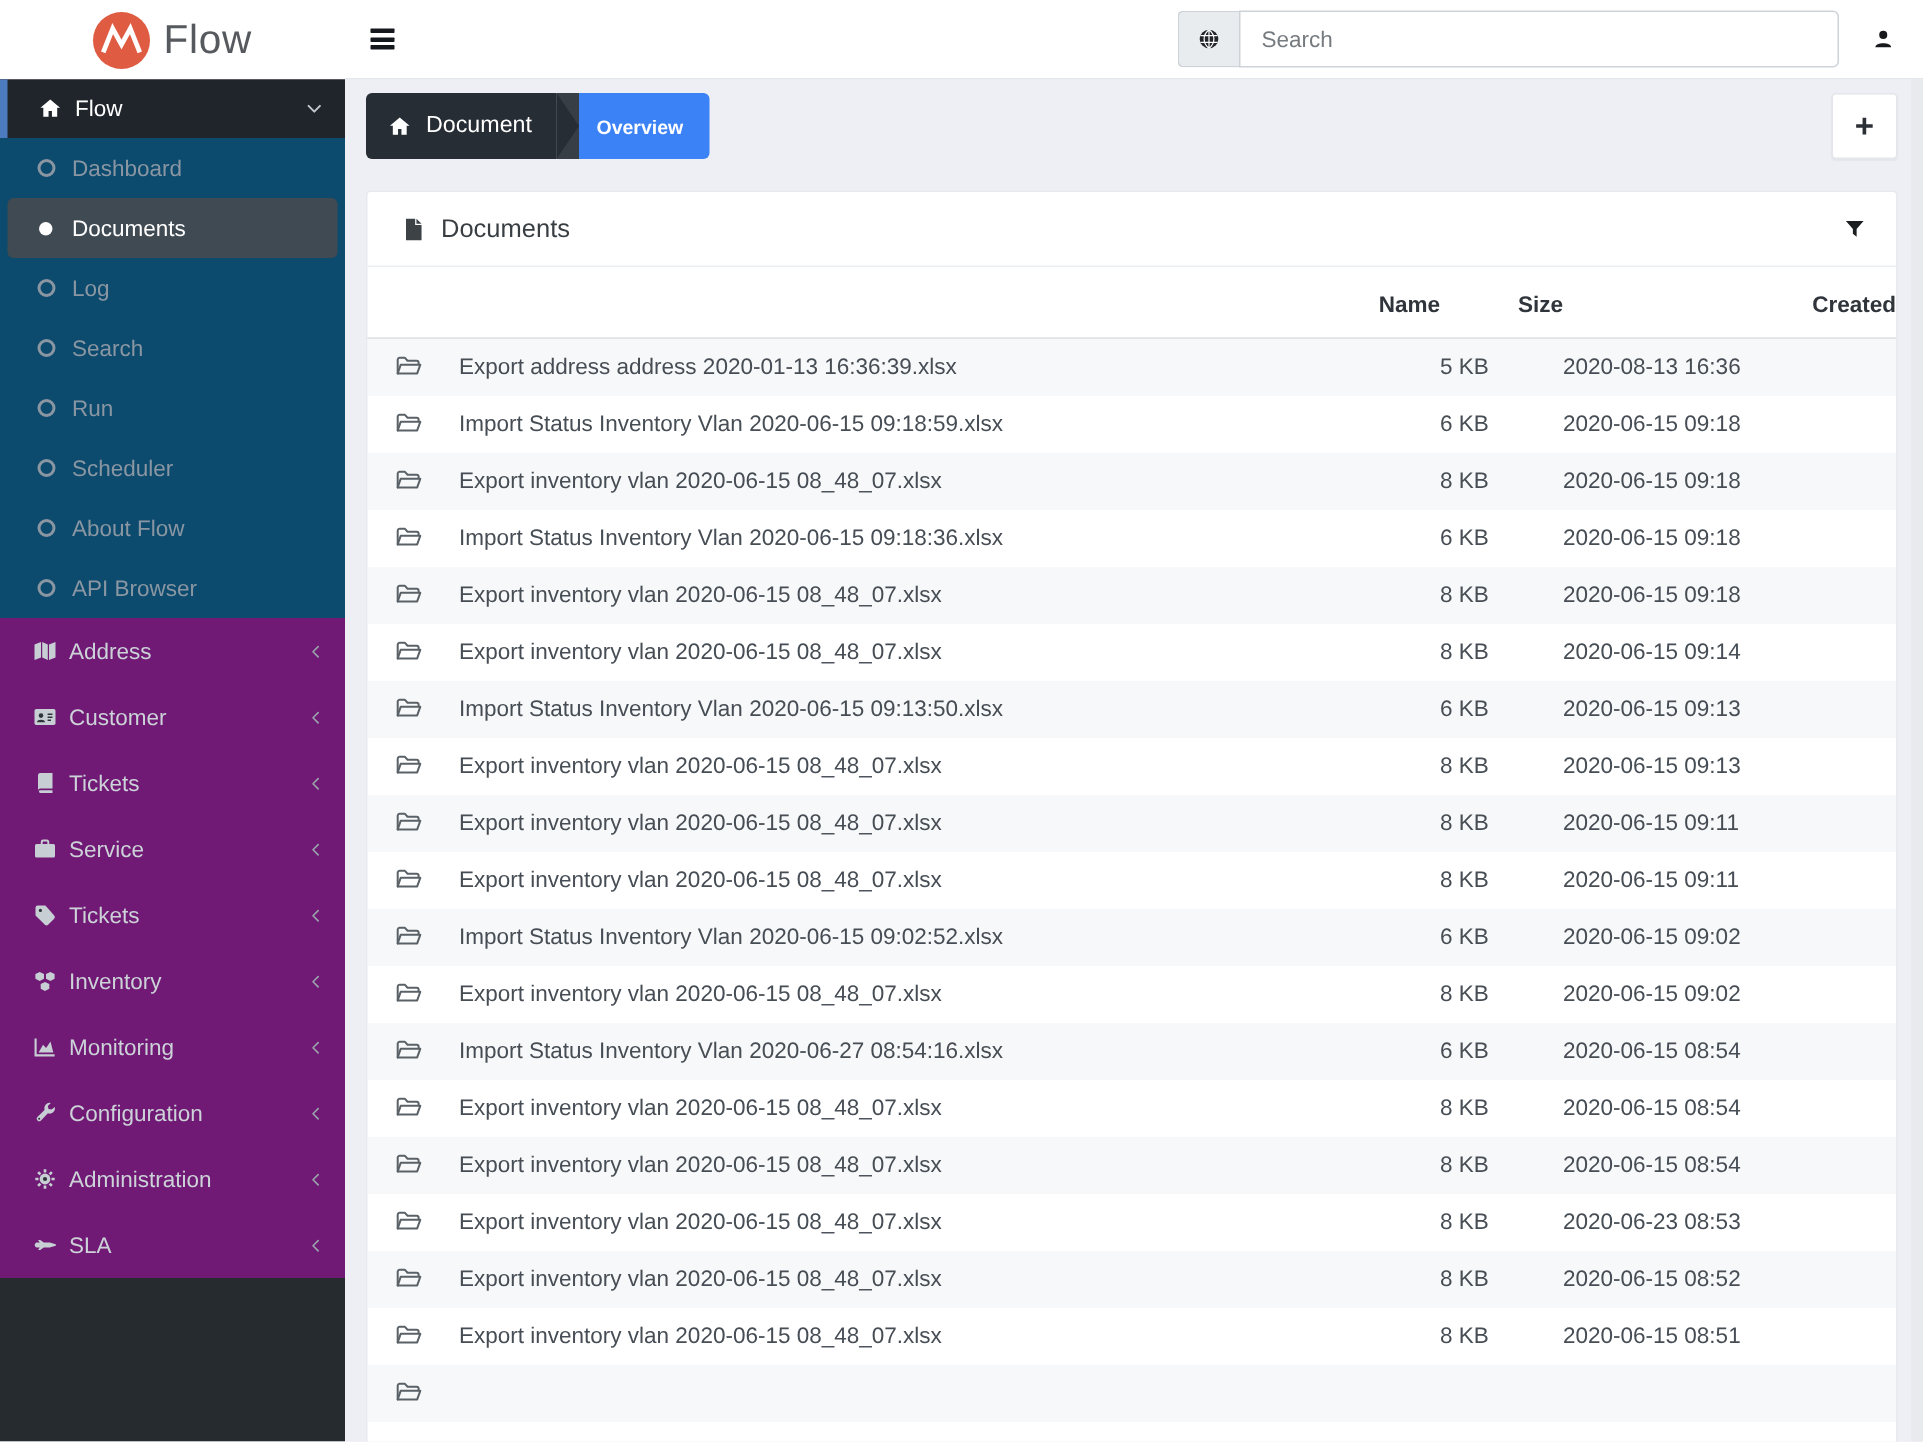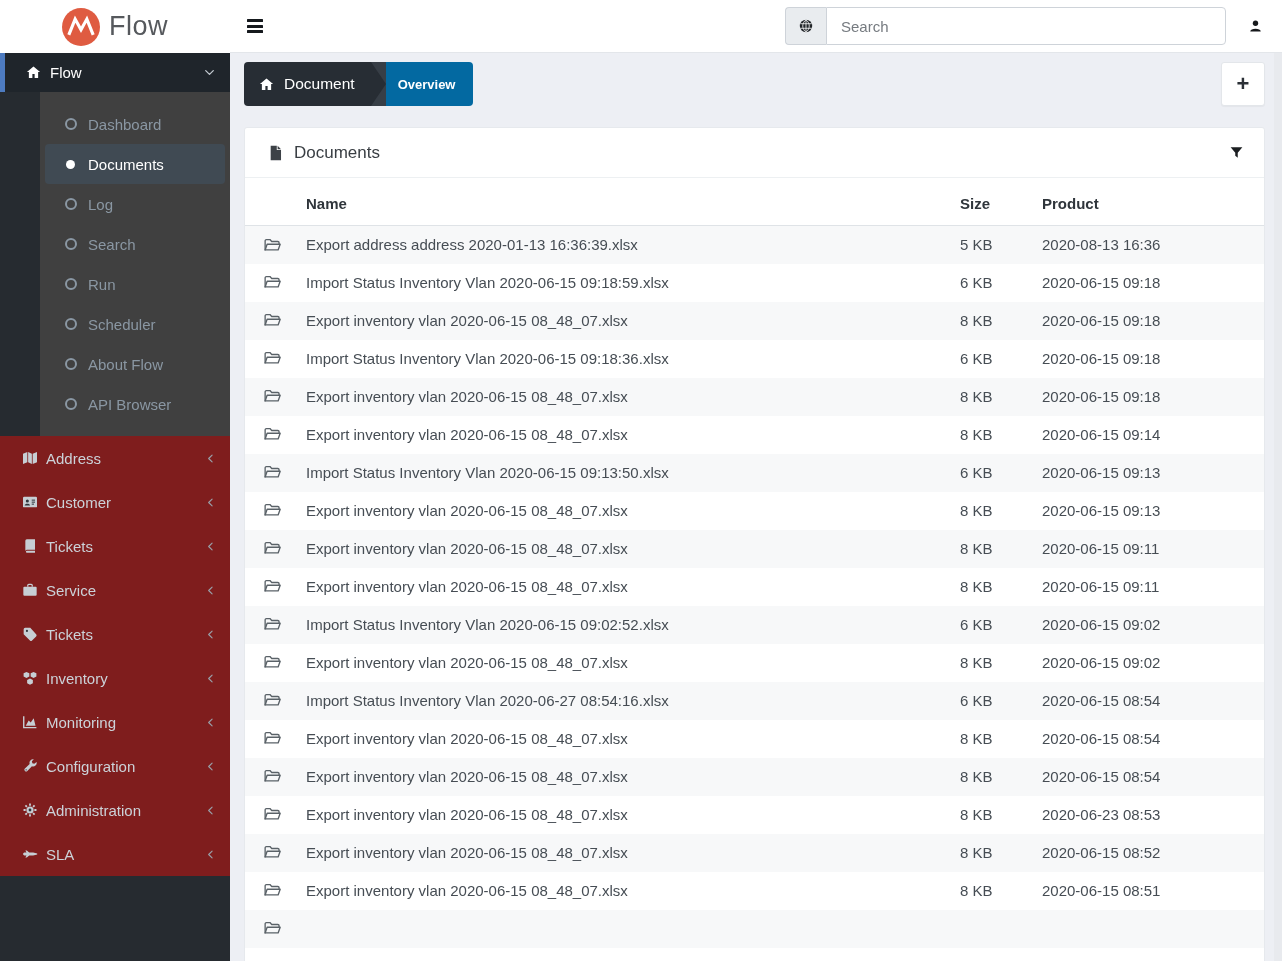--- a/index.html
+++ b/index.html
@@ -12,28 +12,28 @@
   .brand { height:53px; background:#fff; display:flex; align-items:center; justify-content:center; gap:9px; cursor:pointer; }
   .brand-logo { width:38px; height:38px; border-radius:50%; background:#df5b41; display:flex; align-items:center; justify-content:center; }
   .brand-logo svg { width:26px; height:26px; display:block; }
   .brand-text { font-size:27px; color:#56595d; letter-spacing:.5px; }
 
   .tree-header { height:39px; background:#1f252b; border-left:5px solid #4d7bc0; display:flex; align-items:center;
                  gap:9px; padding:0 14px 0 21px; color:#fff; font-size:15px; cursor:pointer; }
   .tree-header .icon { width:15px; height:15px; color:#fff; }
   .tree-header .chev { width:13px; height:13px; margin-left:auto; color:#c2c9d0; }
 
-  .submenu { background:#404040; padding:12px 0;margin-left:40px; }
+  .submenu { background:#0c4a6e; padding:0 0; }
   .sub-item { height:40px; display:flex; align-items:center; gap:11px; padding:0 8px 0 25px;
               color:#8a97a3; font-size:15px; cursor:pointer; }
   .sub-item.active { margin:0 5px; padding-left:21px; border-radius:4px; background:#404a53; color:#fff; }
   .ring { width:12px; height:12px; border:2px solid currentColor; border-radius:50%; flex:none; }
   .dot  { width:9px; height:9px; background:#fff; border-radius:50%; flex:none; margin-right:2px; }
 
-  .sections { background:#7f1d1d; }
+  .sections { background:#701a75; }
   .section-item { height:44px; display:flex; align-items:center; gap:8px; padding:0 14px 0 22px;
                   color:#ccd2d8; font-size:15px; cursor:pointer; }
   .s-icon { width:16px; height:16px; color:#c7ced4; flex:none; }
   .chev-l { width:11px; height:11px; margin-left:auto; color:#99a3ac; }
   .icon svg { width:100%; height:100%; display:block; }
   .icon { display:inline-block; }
 
   
   .main { flex:1; display:flex; flex-direction:column; background:#edeff4; position:relative; }
   .topbar { height:53px; flex:none; background:#fff; border-bottom:1px solid #e3e6ea; display:flex; align-items:center; padding:0 19px 0 17px; }
@@ -50,34 +50,34 @@
 
   .content { padding:9px 17px 0 14px; flex:1; }
   .content-topline { display:flex; justify-content:space-between; align-items:center; }
   .breadcrumb { display:flex; height:44px; }
   .crumb-root { background:#272d34; color:#fff; display:flex; align-items:center; gap:10px; padding:0 16px 0 15px;
                 border-radius:4px 0 0 4px; font-size:15.5px; cursor:pointer; }
   .crumb-root .icon { width:15px; height:15px; }
   .crumb-arrow { width:15px; background:#373e46; position:relative; }
   .crumb-arrow::before { content:''; position:absolute; left:0; top:0; border-top:22px solid transparent;
                          border-bottom:22px solid transparent; border-left:15px solid #272d34; }
-  .crumb-current { background:#0369a1; color:#fff; display:flex; align-items:center; padding:0 18px 0 12px;
+  .crumb-current { background:#3b82f6; color:#fff; display:flex; align-items:center; padding:0 18px 0 12px;
                    border-radius:0 4px 4px 0; font-size:13px; font-weight:700; }
   .add-btn { width:44px; height:44px; background:#fff; border:1px solid #e3e6ea; border-radius:3px;
              display:flex; align-items:center; justify-content:center; cursor:pointer;
              font-size:22px; font-weight:700; color:#2b3036; box-shadow:0 1px 1px rgba(0,0,0,.04); font-family:inherit; }
 
   .panel { margin-top:21px; background:#fff; border:1px solid #e6e9ed; border-radius:3px; height:900px; }
   .panel-header { height:50px; display:flex; align-items:center; padding:0 20px 0 22px; border-bottom:1px solid #edf0f2; }
   .panel-header .p-icon { width:17px; height:18px; color:#3d4247; }
   .panel-title { margin-left:10px; font-size:17px; color:#393e43; }
   .filter-btn { margin-left:auto; width:15px; height:15px; color:#1b1e21; cursor:pointer; }
 
   table.doc-table { width:100%; border-collapse:collapse; table-layout:fixed; font-size:15px; }
-  .doc-table th { text-align:left; font-weight:700; color:#2f353b; padding:17px 0 13px; border-bottom:1px solid #dfe3e7; }
+  .doc-table th { text-align:right; font-weight:700; color:#2f353b; padding:17px 0 13px; border-bottom:1px solid #dfe3e7; }
   .doc-table tbody tr { height:38px; cursor:pointer; }
   .doc-table tbody tr:nth-child(odd) { background:#f7f8f9; }
   .doc-table td { padding:0; color:#464d54; vertical-align:middle; white-space:nowrap; overflow:hidden; }
   .c-icon { padding-left:17px !important; }
   .f-icon { width:21px; height:19px; color:#5a6268; vertical-align:middle; }
 
   .scroll-track { position:absolute; right:0; top:53px; bottom:0; width:8px; background:#e8eaee; }
 </style>
 </head>
 <body>
@@ -350,21 +350,21 @@
               <col style="width:61px">
               <col>
               <col style="width:82px">
               <col style="width:222px">
             </colgroup>
           <thead>
             <tr>
               <th></th>
               <th>Name</th>
               <th>Size</th>
-              <th>Product</th>
+              <th>Created</th>
             </tr>
           </thead>
           <tbody>
               <tr>
                 <td class="c-icon"><span class="icon f-icon"><svg viewBox="0 0 24 24">
                       <g fill="none" stroke="currentColor" stroke-width="1.7" stroke-linejoin="round" stroke-linecap="round">
                         <path d="M2.7 17.6V6.1a1.6 1.6 0 0 1 1.6-1.6h4.5l2.2 2.4h7.7a1.6 1.6 0 0 1 1.6 1.6v1.2"></path>
                         <path d="M2.7 17.6l2.5-7.2h16.5l-2.6 7.2z"></path>
                       </g>
                     </svg></span></td>

